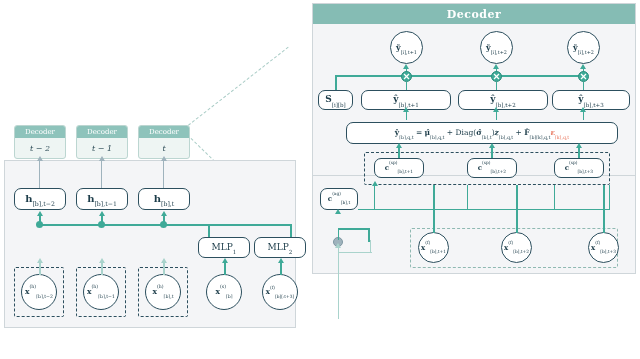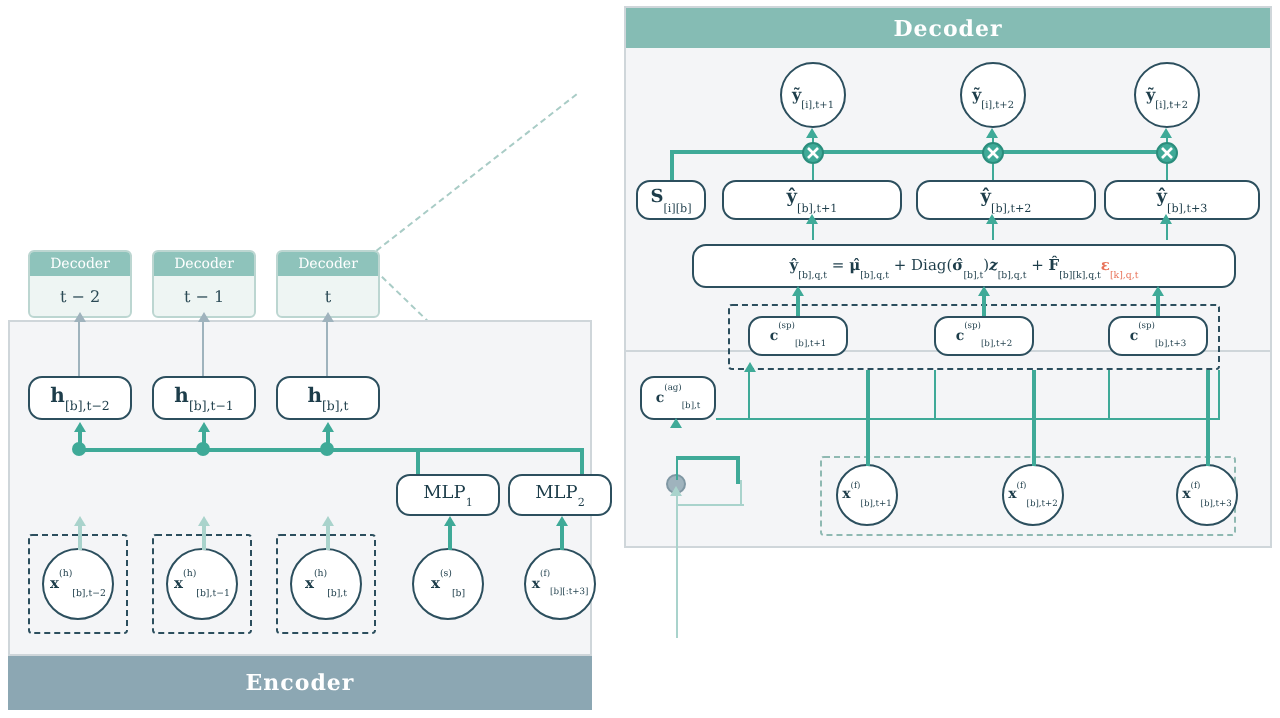--- a/index.html
+++ b/index.html
@@ -17,21 +17,21 @@
   .bar-teal{background:#85bcb4;}
   .bar-blue{background:#8ca7b3;}
 
   
   .minidec{position:absolute;box-sizing:border-box;border:1px solid #bcd6d1;
            background:#eef5f3;border-radius:3px;overflow:hidden;}
   .minidec .head{height:12px;background:#8ec3bb;color:#fff;font-size:7px;
                  display:flex;align-items:center;justify-content:center;}
   .minidec .body{height:21px;display:flex;align-items:center;
                  justify-content:center;font-size:8px;color:#2b4a55;
-                 }
+                 font-style:italic;}
 
   
   .rbox{position:absolute;box-sizing:border-box;background:#ffffff;
         border:1.4px solid #2c4f5e;border-radius:7px;display:flex;
         align-items:center;justify-content:center;color:#1d3d4a;
         text-align:center;line-height:1.05;}
 
   
   .circ{position:absolute;box-sizing:border-box;background:#ffffff;
         border:1.4px solid #2c4f5e;border-radius:50%;display:flex;
@@ -82,23 +82,20 @@
 </style>
 </head>
 <body>
 
 <div class="stage">
 
   <div class="guide" style="left:184px;top:128px;width:132px;transform:rotate(-38deg);"></div>
   <div class="guide" style="left:184px;top:131px;width:160px;transform:rotate(44deg);"></div>
 
   <div class="panel" style="left:4px;top:160px;width:292px;height:168px;"></div>
-  <div class="panel-bar bar-blue" style="left:4px;top:328px;width:292px;height:27px;">
-    <span class="bold">Encoder</span>
-  </div>
 
   <div class="minidec" style="left:14px;top:125px;width:52px;height:34px;">
     <div class="head">Decoder</div>
     <div class="body">t − 2</div>
   </div>
   <div class="minidec" style="left:76px;top:125px;width:52px;height:34px;">
     <div class="head">Decoder</div>
     <div class="body">t − 1</div>
   </div>
   <div class="minidec" style="left:138px;top:125px;width:52px;height:34px;">

